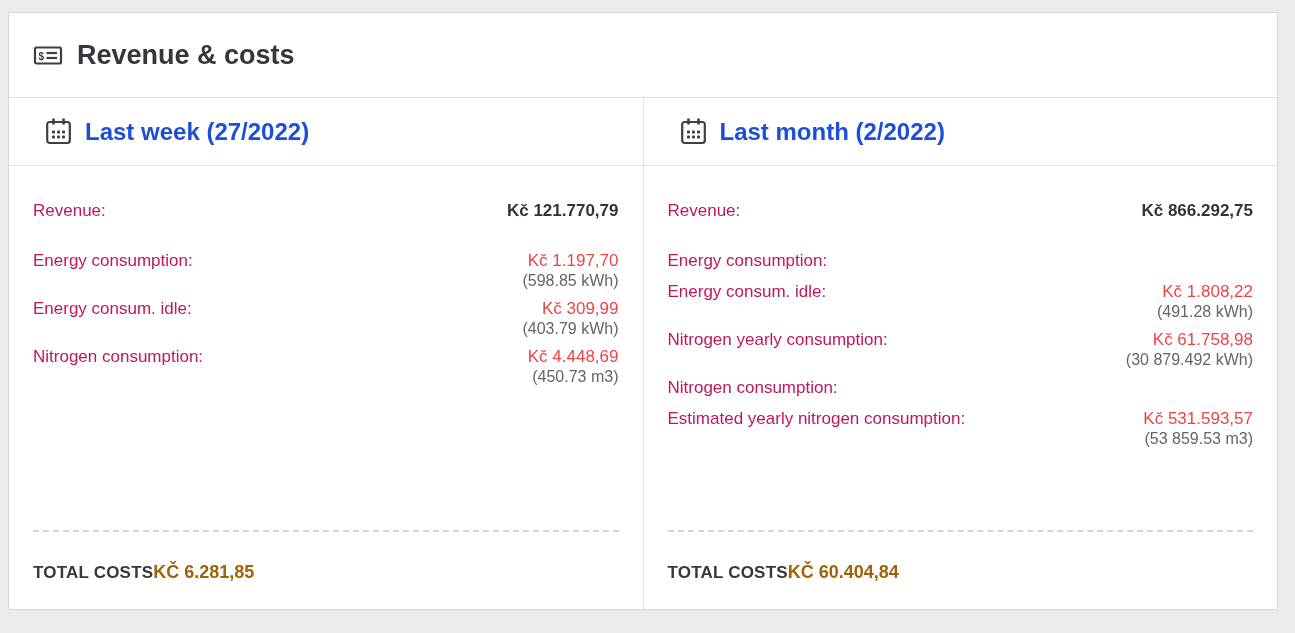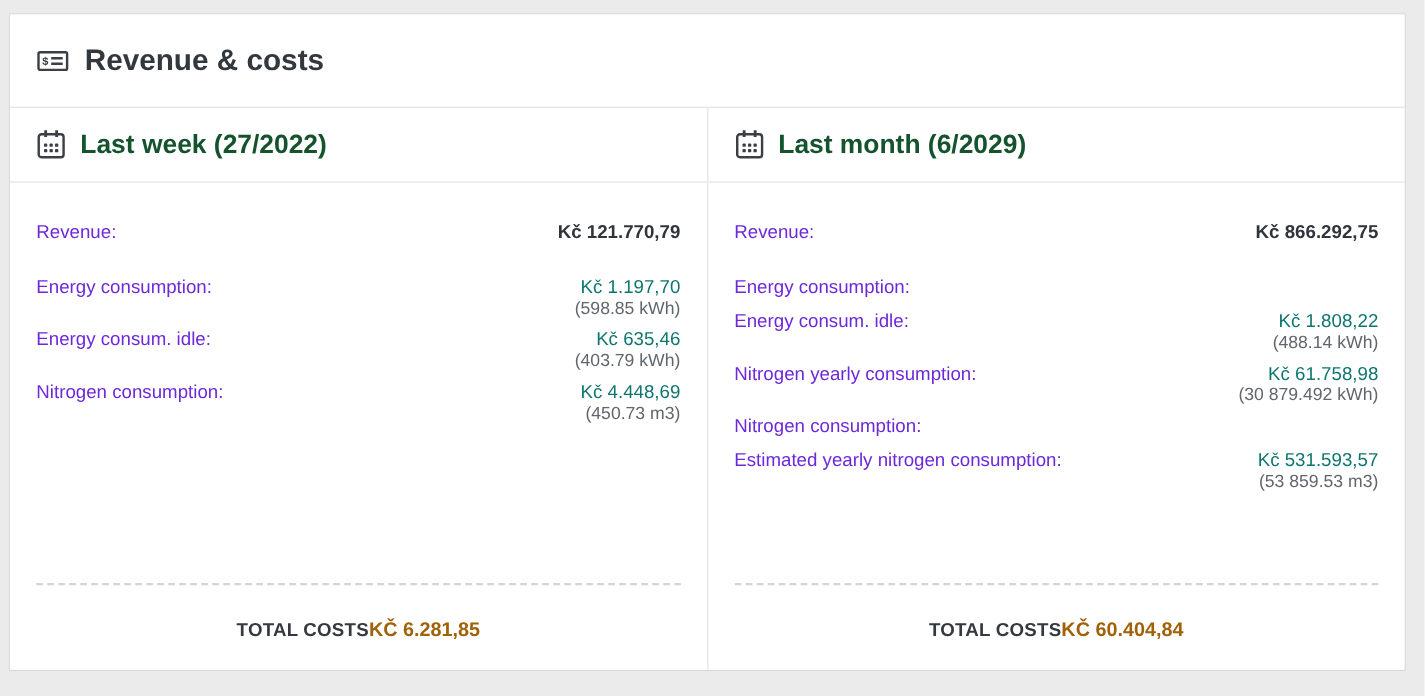--- a/index.html
+++ b/index.html
@@ -22,40 +22,40 @@
     padding: 0 24px;
     border-bottom: 1px solid #e0e0e0;
     font-size: 27px; font-weight: 700; color: #32383e;
   }
   .columns { flex: 1; display: flex; min-height: 0; }
   .column { flex: 1 1 0; min-width: 0; display: flex; flex-direction: column; }
   .column + .column { border-left: 1px solid #e2e2e2; }
   .column-header {
     height: 68px; flex: 0 0 68px;
     display: flex; align-items: center; gap: 13px;
-    padding: 0 24px;
+    padding: 0 36px;
     border-bottom: 1px solid #e2e2e2;
-    font-size: 24px; font-weight: 700; color: #14532d;
+    font-size: 24px; font-weight: 700; color: #1d4ed8;
   }
   .column-body {
     flex: 1; display: flex; flex-direction: column;
     padding: 34px 24px 26px 24px;
   }
   .row { display: flex; justify-content: space-between; align-items: flex-start; margin-bottom: 9px; }
   .row-revenue { margin-bottom: 28px; }
-  .label { font-size: 17px; line-height: 22px; color: #6d28d9; padding-right: 12px; }
+  .label { font-size: 17px; line-height: 22px; color: #be185d; padding-right: 12px; }
   .value-wrap { text-align: right; flex-shrink: 0; }
-  .value { display: block; font-size: 17px; line-height: 22px; color: #0f766e; white-space: nowrap; }
+  .value { display: block; font-size: 17px; line-height: 22px; color: #ef4444; white-space: nowrap; }
   .value.bold { font-weight: 700; color: #2f353b; }
   .sub { display: block; font-size: 16px; line-height: 17px; color: #60666b; white-space: nowrap; }
   .sub:empty { display: none; }
   .total-section { margin-top: auto; }
   .dashed-divider { border-top: 2px dashed #d4d4d4; }
   .total-row {
-    display: flex; justify-content: center; align-items: baseline;
+    display: flex; justify-content: flex-start; align-items: baseline;
     padding-top: 30px;
   }
   .total-label { font-size: 17px; font-weight: 700; color: #33393f; letter-spacing: 0.2px; }
   .total-value { font-size: 18px; font-weight: 700; color: #a16207; white-space: nowrap; }
   .icon svg { display: block; }
 </style>
 </head>
 <body>
 
 <div class="card">
@@ -106,21 +106,21 @@
           <span class="label">Energy consumption:</span>
           <span class="value-wrap">
             <span class="value">Kč 1.197,70</span>
             <span class="sub">(598.85 kWh)</span>
           </span>
         </div>
 
         <div class="row">
           <span class="label">Energy consum. idle:</span>
           <span class="value-wrap">
-            <span class="value">Kč 635,46</span>
+            <span class="value">Kč 309,99</span>
             <span class="sub">(403.79 kWh)</span>
           </span>
         </div>
 
         <div class="row">
           <span class="label">Nitrogen consumption:</span>
           <span class="value-wrap">
             <span class="value">Kč 4.448,69</span>
             <span class="sub">(450.73 m3)</span>
           </span>
@@ -147,40 +147,40 @@
             <g fill="#3a4046">
               <rect x="7" y="13.5" width="3" height="3" rx="0.8"></rect>
                 <rect x="12" y="13.5" width="3" height="3" rx="0.8"></rect>
                 <rect x="17" y="13.5" width="3" height="3" rx="0.8"></rect>
               <rect x="7" y="18.5" width="3" height="3" rx="0.8"></rect>
                 <rect x="12" y="18.5" width="3" height="3" rx="0.8"></rect>
                 <rect x="17" y="18.5" width="3" height="3" rx="0.8"></rect>
             </g>
           </svg>
         </span>
-        <span>Last month (6/2029)</span>
+        <span>Last month (2/2022)</span>
       </div>
       <div class="column-body">
 
         <div class="row row-revenue">
           <span class="label">Revenue:</span>
           <span class="value-wrap">
             <span class="value bold">Kč 866.292,75</span>
           </span>
         </div>
 
         <div class="row">
           <span class="label">Energy consumption:</span>
         </div>
 
         <div class="row">
           <span class="label">Energy consum. idle:</span>
           <span class="value-wrap">
             <span class="value">Kč 1.808,22</span>
-            <span class="sub">(488.14 kWh)</span>
+            <span class="sub">(491.28 kWh)</span>
           </span>
         </div>
 
         <div class="row">
           <span class="label">Nitrogen yearly consumption:</span>
           <span class="value-wrap">
             <span class="value">Kč 61.758,98</span>
             <span class="sub">(30 879.492 kWh)</span>
           </span>
         </div>

